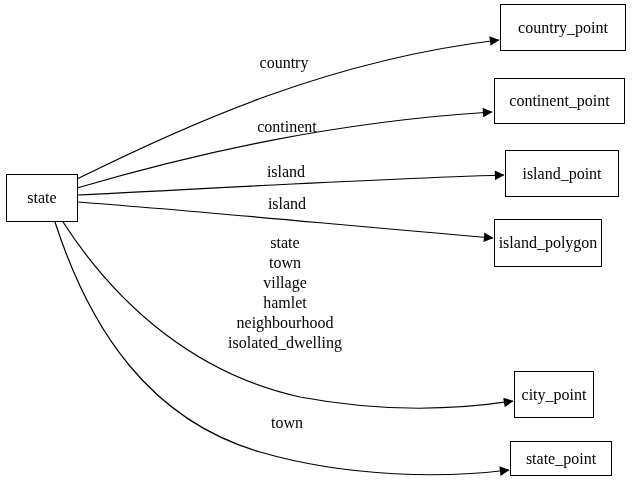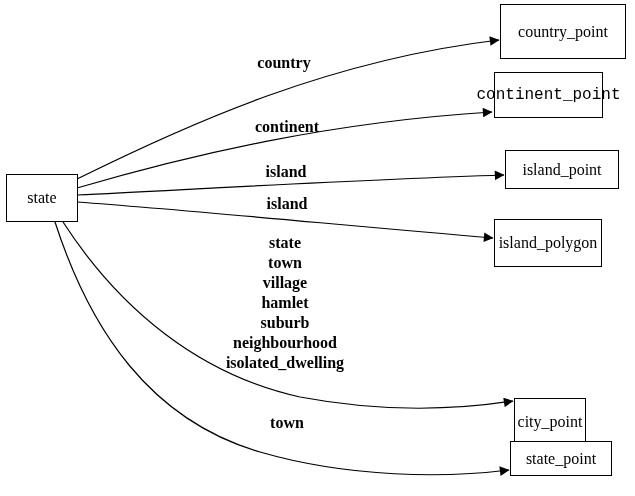--- a/index.html
+++ b/index.html
@@ -34,29 +34,28 @@
     white-space: nowrap;
     box-sizing: border-box;
   }
   .edge-label {
     position: absolute;
     transform: translateX(-50%);
     font-size: 16px;
     line-height: 20px;
     text-align: center;
     white-space: nowrap;
-    font-weight: bold;
   }
   
   .n-place           { left: 6px;   top: 174px; width: 72px;  height: 48px; }
-  .n-country_point   { left: 500px; top: 4px;   width: 126px; height: 55px; }
-  .n-continent_point { left: 494px; top: 72px;  width: 109px; height: 46px; font-family: Liberation Mono, monospace; }
-  .n-island_point    { left: 505px; top: 150px; width: 114px; height: 39px; }
+  .n-country_point   { left: 500px; top: 4px;   width: 126px; height: 47px; }
+  .n-continent_point { left: 494px; top: 78px;  width: 131px; height: 46px; }
+  .n-island_point    { left: 505px; top: 150px; width: 114px; height: 47px; }
   .n-island_polygon  { left: 494px; top: 219px; width: 108px; height: 48px; }
-  .n-city_point      { left: 514px; top: 371px; width: 72px;  height: 47px; margin-top: 27px; }
+  .n-city_point      { left: 514px; top: 371px; width: 80px;  height: 47px; }
   .n-state_point     { left: 510px; top: 441px; width: 102px; height: 35px; }
   
   .l-country   { left: 284px; top: 53px;  }
   .l-continent { left: 287px; top: 117px; }
   .l-island1   { left: 286px; top: 162px; }
   .l-island2   { left: 287px; top: 194px; }
   .l-city      { left: 285px; top: 233px; }
   .l-state     { left: 287px; top: 413px; }
 </style>
 </head>
@@ -90,19 +89,18 @@
 
   <div class="edge-label l-country">country</div>
   <div class="edge-label l-continent">continent</div>
   <div class="edge-label l-island1">island</div>
   <div class="edge-label l-island2">island</div>
   <div class="edge-label l-city">
     <div>state</div>
     <div>town</div>
     <div>village</div>
     <div>hamlet</div>
-    <div>suburb</div>
     <div>neighbourhood</div>
     <div>isolated_dwelling</div>
   </div>
   <div class="edge-label l-state">town</div>
 
 </div>
 
 </body></html>

